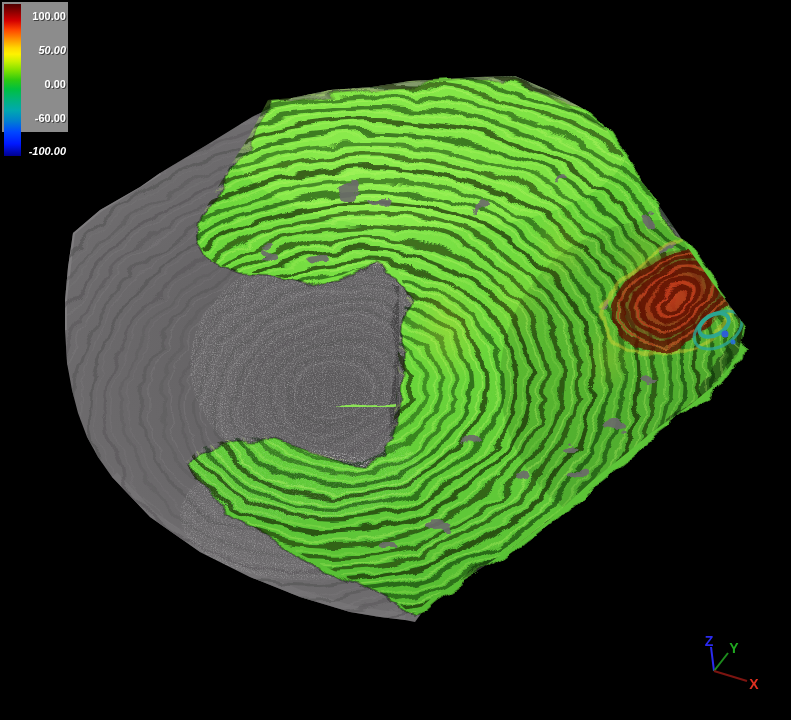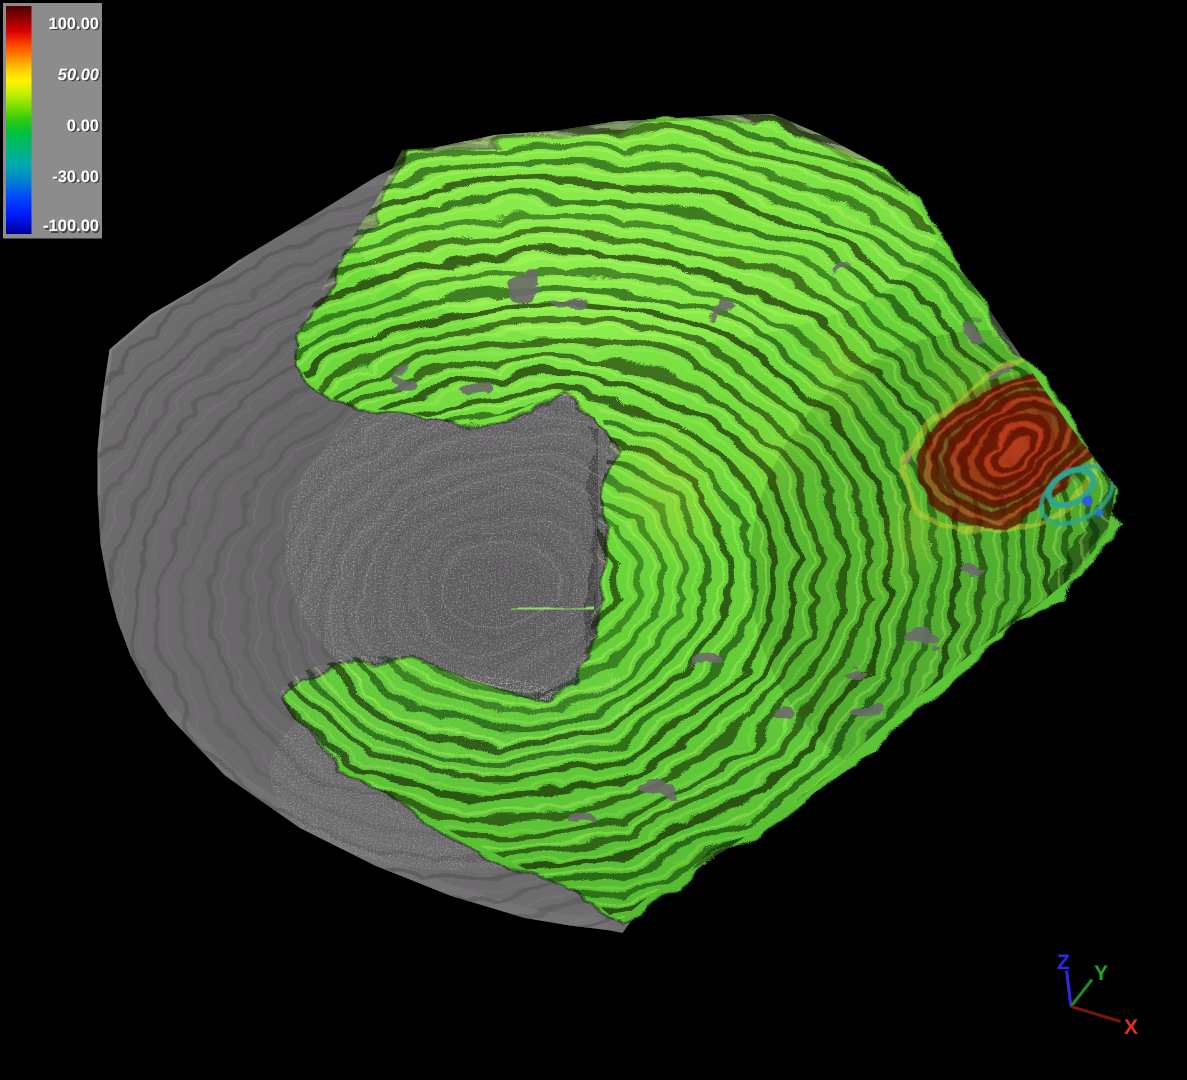--- a/index.html
+++ b/index.html
@@ -3,21 +3,21 @@
 <meta charset="utf-8">
 <style>
   html,body{margin:0;padding:0;background:#000;}
   .stage{
     position:relative;width:791px;height:720px;overflow:hidden;
     background:var(--c-bg,#000);font-family:"Liberation Sans",sans-serif;
   }
   .stage svg{position:absolute;left:0;top:0;}
   
   .legend{
-    position:absolute;left:2px;top:2px;width:66px;height:157px;
+    position:absolute;left:2px;top:2px;width:66px;height:130px;
     background:#8c8c8c;z-index:5;
   }
   .legend .bar{
     position:absolute;left:2px;top:2px;width:17px;height:152px;
     background:linear-gradient(to bottom,#4f0000,#d40000 11%,#ff9000 23%,#fff200 33%,#2eca10 50%,#00a8b0 70%,#0048ff 84%,#000090);
   }
   .legend .tick{
     position:absolute;left:20px;width:44px;height:13px;
     font-size:11px;line-height:13px;font-weight:bold;color:#fff;
     text-align:right;text-shadow:1px 1px 0 rgba(0,0,0,.55);
@@ -318,16 +318,16 @@
       <text id="axis-y-label" x="734" y="653" text-anchor="middle" class="axis-label" style="fill:#20a820">Y</text>
       <text id="axis-x-label" x="754" y="689" text-anchor="middle" class="axis-label" style="fill:#e03020">X</text>
     </g>
   </svg>
 
   <div class="legend" style="background: rgb(140, 140, 140);">
     <div class="bar" style="background: linear-gradient(rgb(79, 0, 0) 0%, rgb(139, 0, 0) 5%, rgb(212, 0, 0) 11%, rgb(255, 69, 0) 17%, rgb(255, 144, 0) 23%, rgb(255, 216, 0) 29%, rgb(255, 242, 0) 33%, rgb(200, 240, 0) 38%, rgb(124, 224, 0) 44%, rgb(46, 202, 16) 50%, rgb(0, 192, 64) 56%, rgb(0, 180, 124) 63%, rgb(0, 168, 176) 70%, rgb(0, 128, 208) 77%, rgb(0, 72, 255) 84%, rgb(0, 24, 255) 92%, rgb(0, 0, 144) 100%);"></div>
     <div class="tick" style="top: 8px; color: rgb(255, 255, 255);">100.00</div>
     <div class="tick" style="top: 42px; color: rgb(255, 255, 255); font-style: italic;">50.00</div>
     <div class="tick" style="top: 76px; color: rgb(255, 255, 255);">0.00</div>
-    <div class="tick" style="top: 110px; color: rgb(255, 255, 255);">-30.00</div>
-    <div class="tick" style="top: 143px; color: rgb(255, 255, 255);">-100.00</div>
+    <div class="tick" style="top: 110px; color: rgb(255, 255, 255);">-60.00</div>
+    <div class="tick" style="top: 143px; color: rgb(255, 255, 255); font-style: italic;">-100.00</div>
   </div>
 </div>
 
 </body></html>

